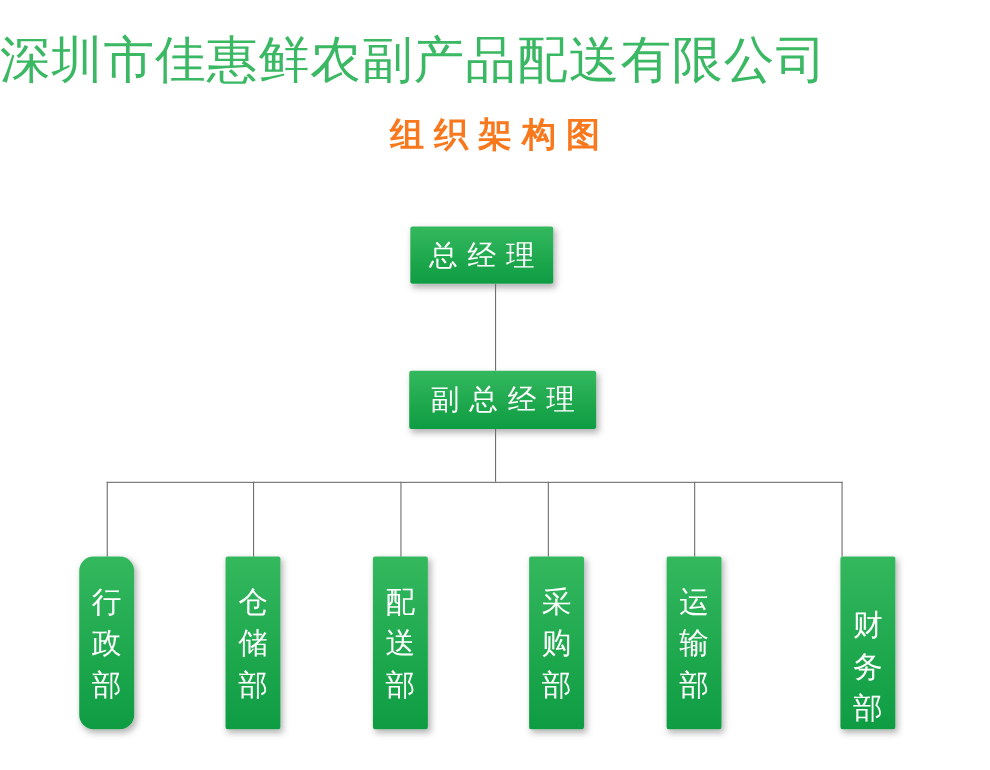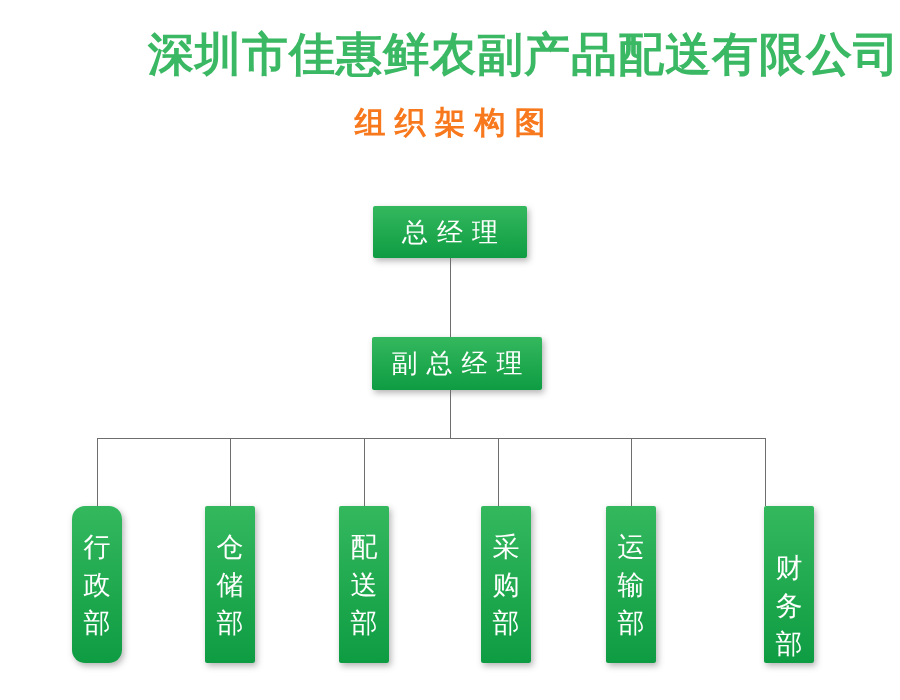--- a/index.html
+++ b/index.html
@@ -15,23 +15,23 @@
     background: #ffffff;
     overflow: hidden;
   }
 
   
   .company-title {
     position: absolute;
     top: 24px;
     left: 0;
     width: 900px;
-    text-align: right;
+    text-align: left;
     font-size: 46px;
-    font-weight: bold;
+    font-weight: normal;
     letter-spacing: 1px;
     color: var(--title-green, #3BB863);
     margin: 0;
   }
   .chart-subtitle {
     position: absolute;
     top: 102px;
     left: 0;
     width: 900px;
     text-align: center;
@@ -56,21 +56,21 @@
     justify-content: center;
     border-radius: 2px;
     box-shadow: 2px 3px 6px rgba(90, 90, 90, 0.45);
   }
   .node-h {
     font-size: 26px;
     letter-spacing: 9px;
   }
   .node-h .lbl { padding-left: 9px; }
 
-  .node-root   { left: 373px; top: 206px; width: 154px; height: 52px; }
+  .node-root   { left: 373px; top: 206px; width: 130px; height: 52px; }
   .node-deputy { left: 372px; top: 337px; width: 170px; height: 53px; }
 
   .dept {
     top: 506px;
     width: 50px;
     height: 157px;
     font-size: 27px;
   }
   .dept .lbl {
     display: inline-block;

